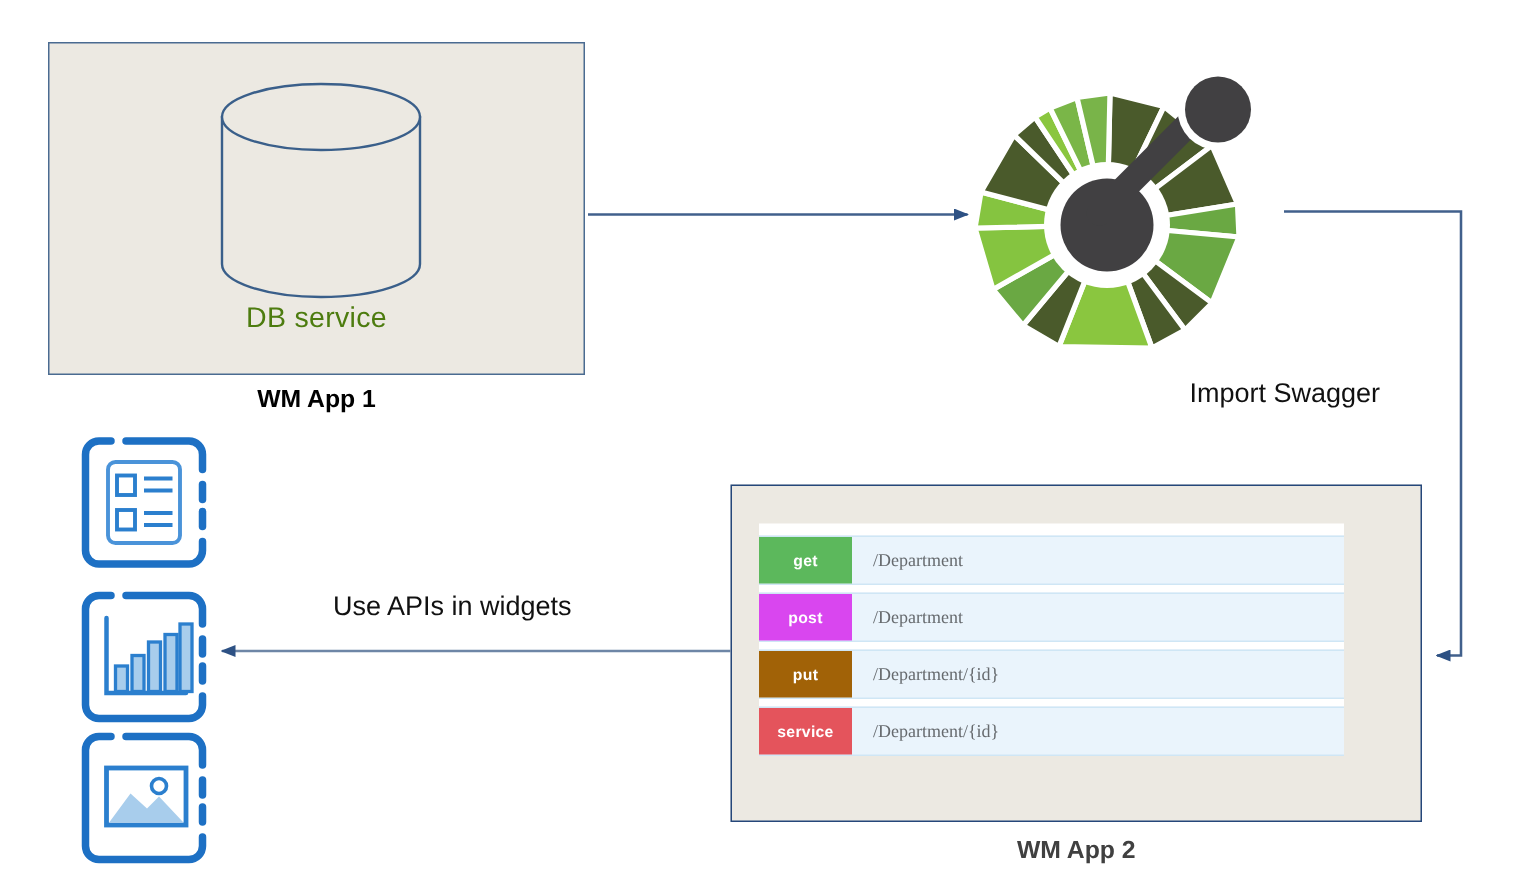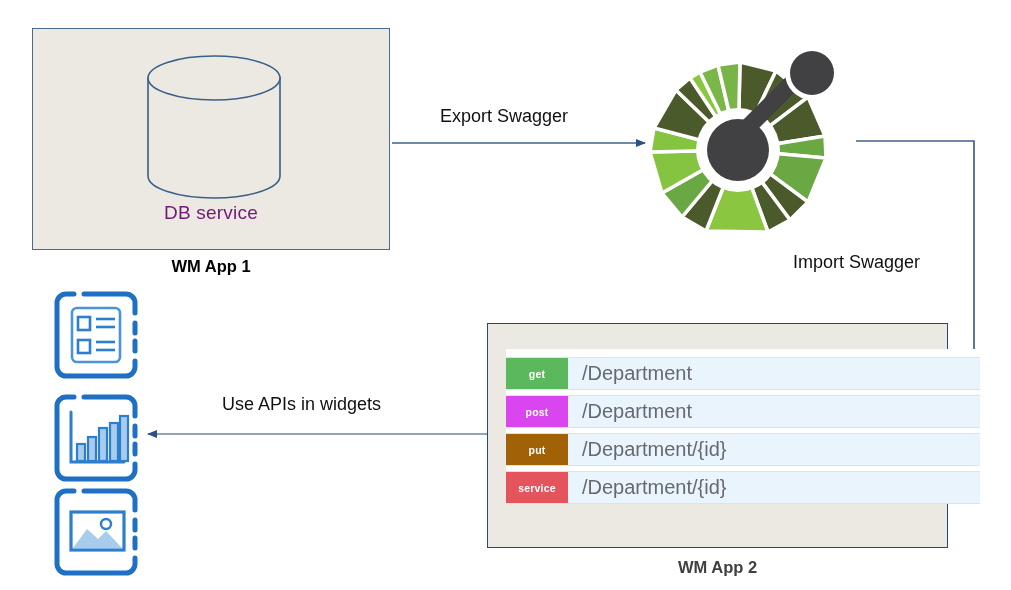--- a/index.html
+++ b/index.html
@@ -41,21 +41,21 @@
     border: 1.6px solid #4a6b91;
     box-sizing: border-box;
   }
   .db-label {
     position: absolute;
     left: 32px;
     top: 202px;
     width: 358px;
     text-align: center;
     font-size: 19px;
-    color: #701a75;
+    color: #4d7c0f;
     letter-spacing: .2px;
   }
   .app1-caption {
     position: absolute;
     left: 32px;
     top: 257px;
     width: 358px;
     text-align: center;
     font-size: 16.5px;
     font-weight: bold;
@@ -81,21 +81,21 @@
     width: 461px;
     height: 225px;
     background: #ece9e2;
     border: 1.6px solid #25477a;
     box-sizing: border-box;
   }
   .app2-panel {
     position: absolute;
     left: 18px;
     top: 25px;
-    width: 474px;
+    width: 390px;
     height: 145px;
     background: #ffffff;
     box-sizing: border-box;
     padding: 8px 0 0 0;
   }
   .api-row {
     display: flex;
     align-items: stretch;
     height: 31px;
     margin: 0 0 5px 0;
@@ -112,22 +112,23 @@
     justify-content: center;
     color: #ffffff;
     font-size: 10.5px;
     font-weight: bold;
     letter-spacing: .2px;
   }
   .api-path {
     display: flex;
     align-items: center;
     padding-left: 14px;
-    font-size: 20px;
+    font-size: 12px;
     color: #666a6e;
+    font-family: Liberation Serif, serif;
   }
   .app2-caption {
     position: absolute;
     left: 487px;
     top: 558px;
     width: 461px;
     text-align: center;
     font-size: 16.5px;
     font-weight: bold;
     color: #404040;
@@ -170,21 +171,20 @@
       </marker>
     </defs>
 
     <line x1="392" y1="143" x2="645" y2="143" stroke="#41608c" stroke-width="1.7" marker-end="url(#arrR)"></line>
 
     <path d="M856,141 L974,141 L974,437 L958,437" fill="none" stroke="#41608c" stroke-width="1.7" marker-end="url(#arrL)"></path>
 
     <line x1="487" y1="434" x2="148" y2="434" stroke="#6e86a6" stroke-width="1.7" marker-end="url(#arrL)"></line>
   </svg>
 
-  <div class="edge-label lbl-export">Export Swagger</div>
   <div class="edge-label lbl-useapis">Use APIs in widgets</div>
   <div class="edge-label lbl-import">Import Swagger</div>
 
   <svg class="svg-layer" viewBox="0 0 1011 590" width="1011" height="590">
     <g transform="translate(738,150)">
 
       <g stroke="#ffffff" stroke-width="3.5">
         <path d="M0,0 L-8.4,-87.6 L-43.4,-76.6 Z" transform="rotate(0)" fill="#8ac63f"></path>
         <path d="M0,0 L 2,-88   L 38,-79  Z" fill="#4a5a2b"></path>
         <path d="M0,0 L 38,-79  L 70,-53  Z" fill="#4a5a2b"></path>

